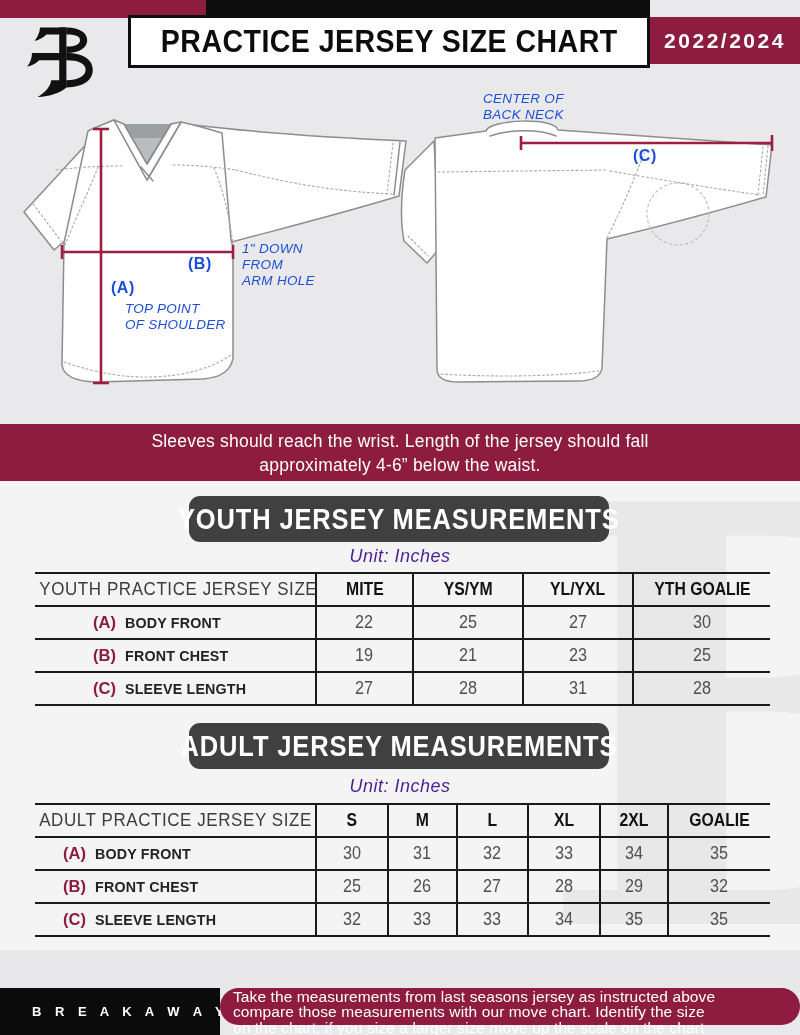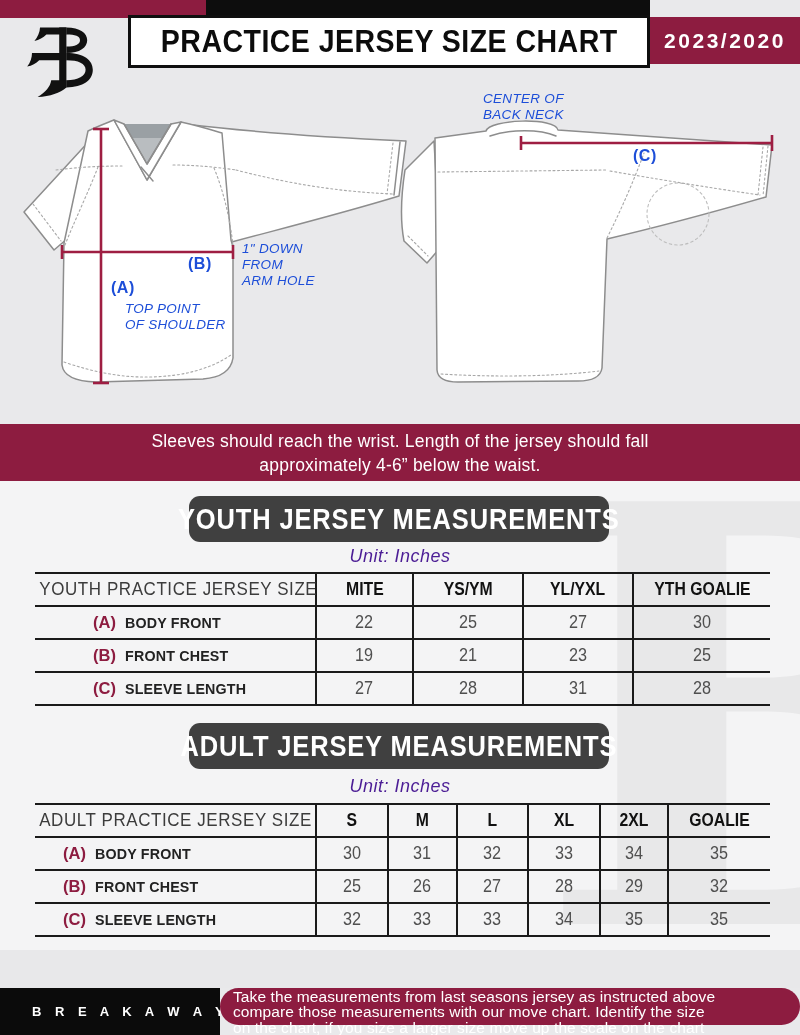--- a/index.html
+++ b/index.html
@@ -81,21 +81,21 @@
       <path d="M 44,8 L 53,8 L 53,83 L 44,83 Z"></path>
       <path d="M 53,40 C 75,40 86,49 86,61 C 86,74 74,83 53,83 L 53,74 C 68,74 77,69 77,61 C 77,53 68,49 53,49 Z"></path>
       <path d="M 53,74 L 53,83 C 45,90 33,94 17,95 C 27,89 33,82 34,74 Z"></path>
     </g>
   </svg>
 
   <div class="abs title-box">
     <span>PRACTICE JERSEY SIZE CHART</span>
   </div>
   <div class="abs year-box">
-    <span>2023/2020</span>
+    <span>2022/2024</span>
   </div>
 
   <svg class="abs diagrams" viewBox="0 85 800 340">
 
     <g stroke="#8d8d8d" stroke-width="1.5" fill="#ffffff" stroke-linejoin="round" stroke-linecap="round">
       <path d="M 104,125 L 24,212 L 54,250 L 68,238 Z"></path>
       <path d="M 185,124 C 250,132 320,137 406,141 L 399,196 C 340,214 280,229 228,243 Z"></path>
       <path d="M 114,120 L 147,180 L 181,122 C 199,126 212,130 222,133 L 231,240 L 233,247 L 233,358
                Q 230,377 203,379 L 96,382 Q 64,381 62,365 L 64,243 L 88,131 C 96,127 104,124 114,120 Z"></path>
       <path d="M 122,124 L 173,124 L 171,138 L 124,138 Z" fill="#9aa0a4" stroke="none"></path>

